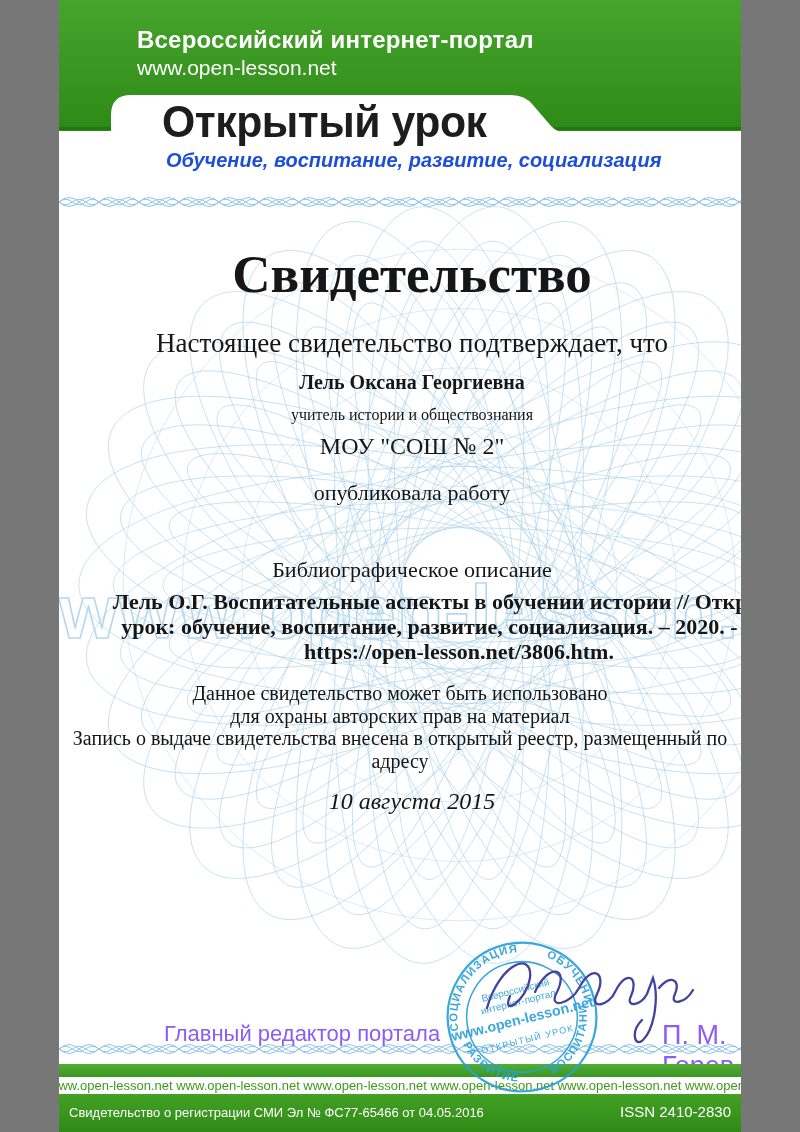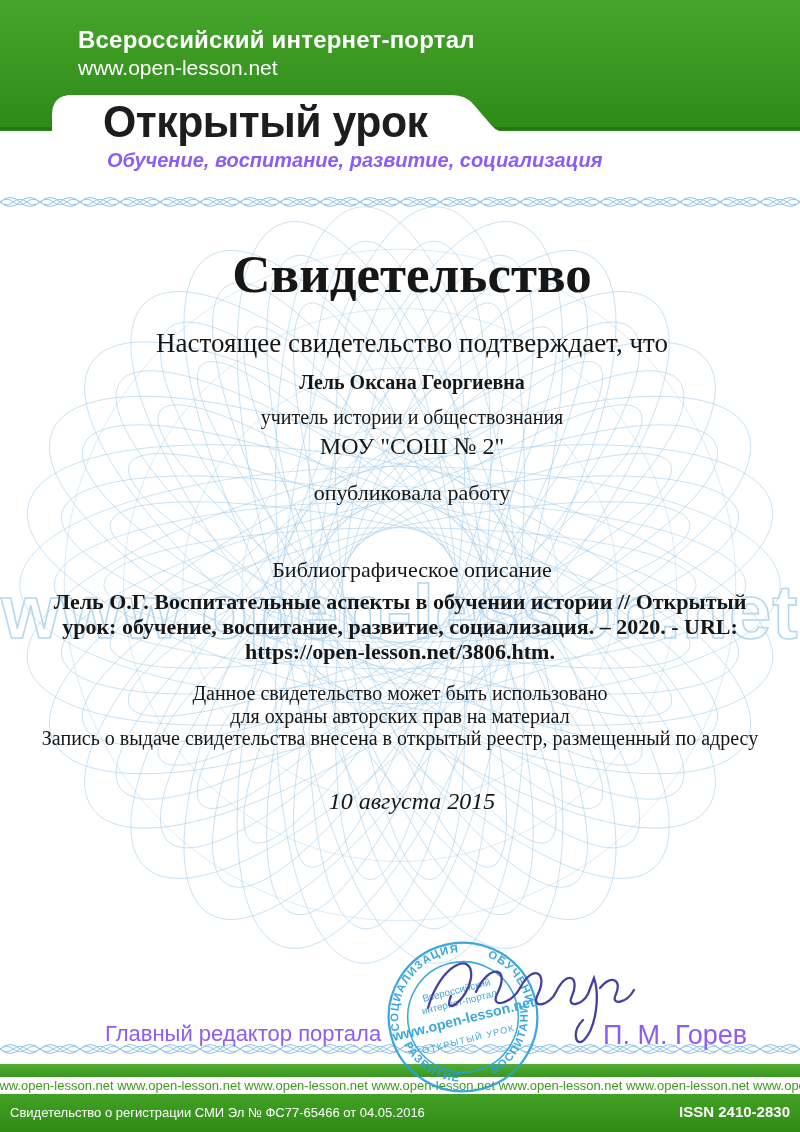--- a/index.html
+++ b/index.html
@@ -1,47 +1,47 @@
 <!DOCTYPE html>
 <html lang="ru"><head>
 <meta charset="utf-8">
 <style>
   html,body{margin:0;padding:0;background:#777;}
   .page{
-    position:relative;width:800px;height:1132px;margin:0 auto;
+    position:relative;width:682px;height:1132px;margin:0 auto;
     background:#ffffff;overflow:hidden;
     font-family:"Liberation Sans",sans-serif;
   }
   
   .header-bg{position:absolute;left:0;top:0;z-index:5;}
   .portal-line{position:absolute;left:78px;top:26px;z-index:6;
     color:#fff;font-size:24px;font-weight:bold;letter-spacing:.2px;}
   .portal-url{position:absolute;left:78px;top:56px;z-index:6;
     color:#fff;font-size:21px;}
   .logo-title{position:absolute;left:103px;top:96px;z-index:6;
     color:#1d1d1d;font-size:45px;font-weight:bold;letter-spacing:-.5px;
     transform:scaleX(.95);transform-origin:left top;white-space:nowrap;}
   .logo-subtitle{position:absolute;left:107px;top:149px;z-index:6;
-    color:#8b5cf6;font-size:20px;font-weight:bold;font-style:italic;white-space:nowrap;}
+    color:#1d4ed8;font-size:20px;font-weight:bold;font-style:italic;white-space:nowrap;}
   
   .band{position:absolute;left:0;z-index:2;}
   .band-top{top:191px;}
   .band-bottom{top:1038px;}
   .rosette{position:absolute;left:5px;top:195px;z-index:1;}
   .watermark{
     position:absolute;left:0;top:568px;width:100%;z-index:1;
     text-align:center;font-size:76px;font-weight:bold;letter-spacing:1px;
     color:transparent;-webkit-text-stroke:1.6px #b5d8ef;white-space:nowrap;overflow:hidden;}
   
   .ser{font-family:"Liberation Serif",serif;color:#161616;}
   .cline{position:absolute;left:0;width:100%;text-align:center;z-index:3;padding-left:12px;}
   .cert-title{top:244px;font-size:53px;font-weight:bold;}
   .cert-intro{top:328px;font-size:27px;}
   .cert-name{top:371px;font-size:20px;font-weight:bold;}
-  .cert-role{top:406px;font-size:20px;}
+  .cert-role{top:406px;font-size:16px;}
   .cert-org{top:433px;font-size:24px;}
   .cert-pub{top:480px;font-size:22px;}
   .work-title{top:505px;font-size:29px;font-weight:bold;}
   .biblio-label{top:557px;font-size:22px;}
   .citation{position:absolute;left:33px;top:589px;width:734px;z-index:3;
     text-align:center;font-size:22px;font-weight:bold;line-height:25px;}
   .usage{position:absolute;left:0;top:682px;width:100%;z-index:3;
     text-align:center;font-size:20px;line-height:22.5px;}
   .cert-date{top:788px;font-size:24px;font-style:italic;}
   
@@ -57,21 +57,21 @@
   .bar-thin{position:absolute;left:0;top:1064px;width:800px;height:13px;z-index:10;
     background:linear-gradient(#4fae33,#3a9620);}
   .url-strip{position:absolute;left:0;top:1077px;width:800px;height:17px;z-index:10;
     background:#fff;overflow:hidden;white-space:nowrap;
     color:#3e9a1d;font-size:13px;line-height:17px;margin-left:0;text-indent:-10px;}
   .bar-bottom{position:absolute;left:0;top:1094px;width:800px;height:38px;z-index:10;
     background:linear-gradient(#43a126,#2f8a15);}
   .registration{position:absolute;left:10px;top:1105px;z-index:11;
     color:#fff;font-size:13px;}
   .issn{position:absolute;right:10px;top:1103px;z-index:11;
-    color:#fff;font-size:15px;font-weight:bold;}
+    color:#fff;font-size:15px;font-weight:normal;}
 </style>
 </head>
 <body>
 
 <div class="page">
 
   <svg class="header-bg" width="800" height="160" viewBox="0 0 800 160">
     <defs>
       <linearGradient id="hg" x1="0" y1="0" x2="0" y2="1">
         <stop offset="0" stop-color="#46a52c"></stop>

